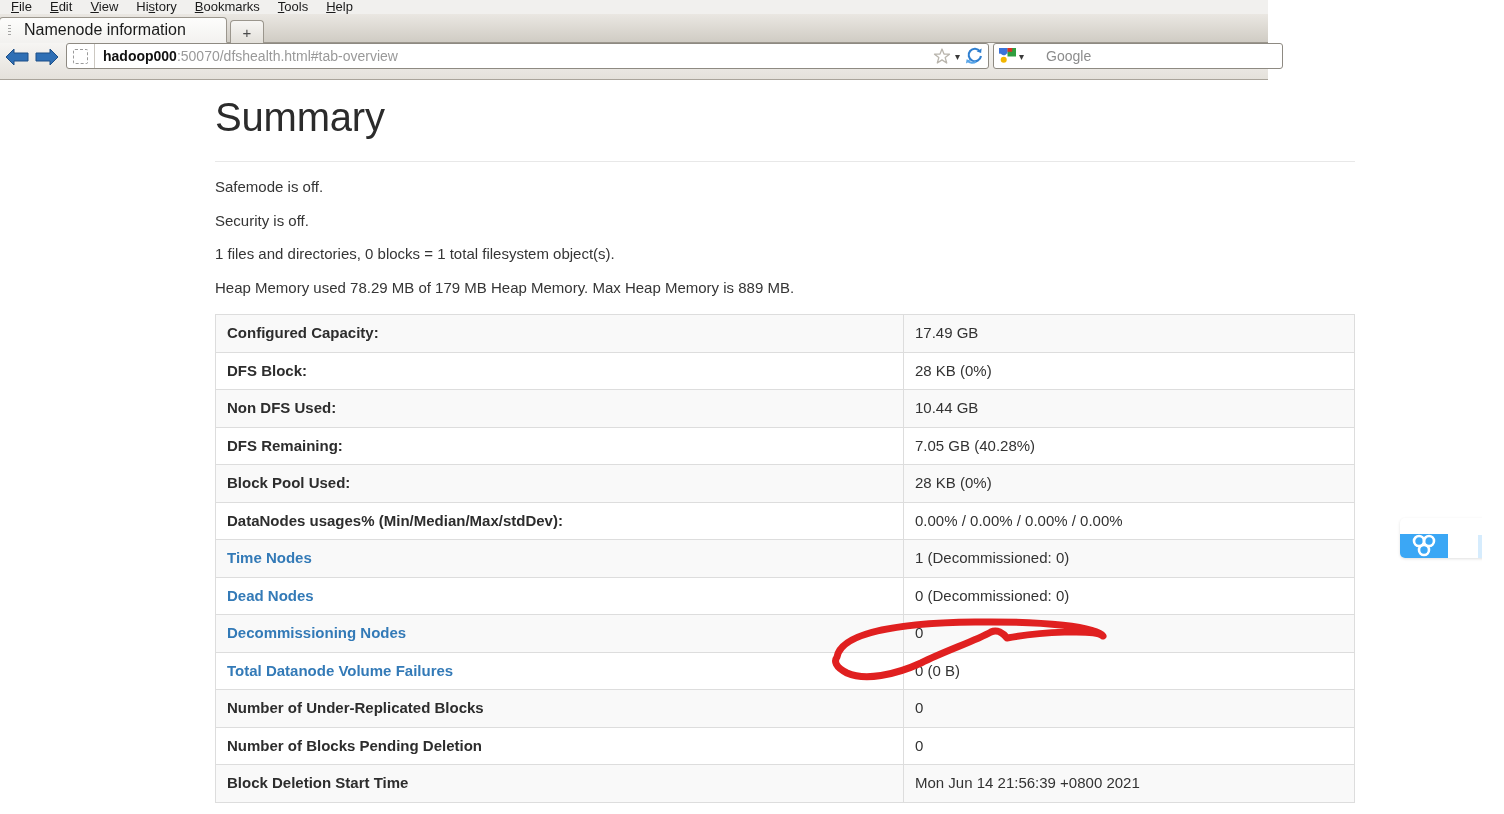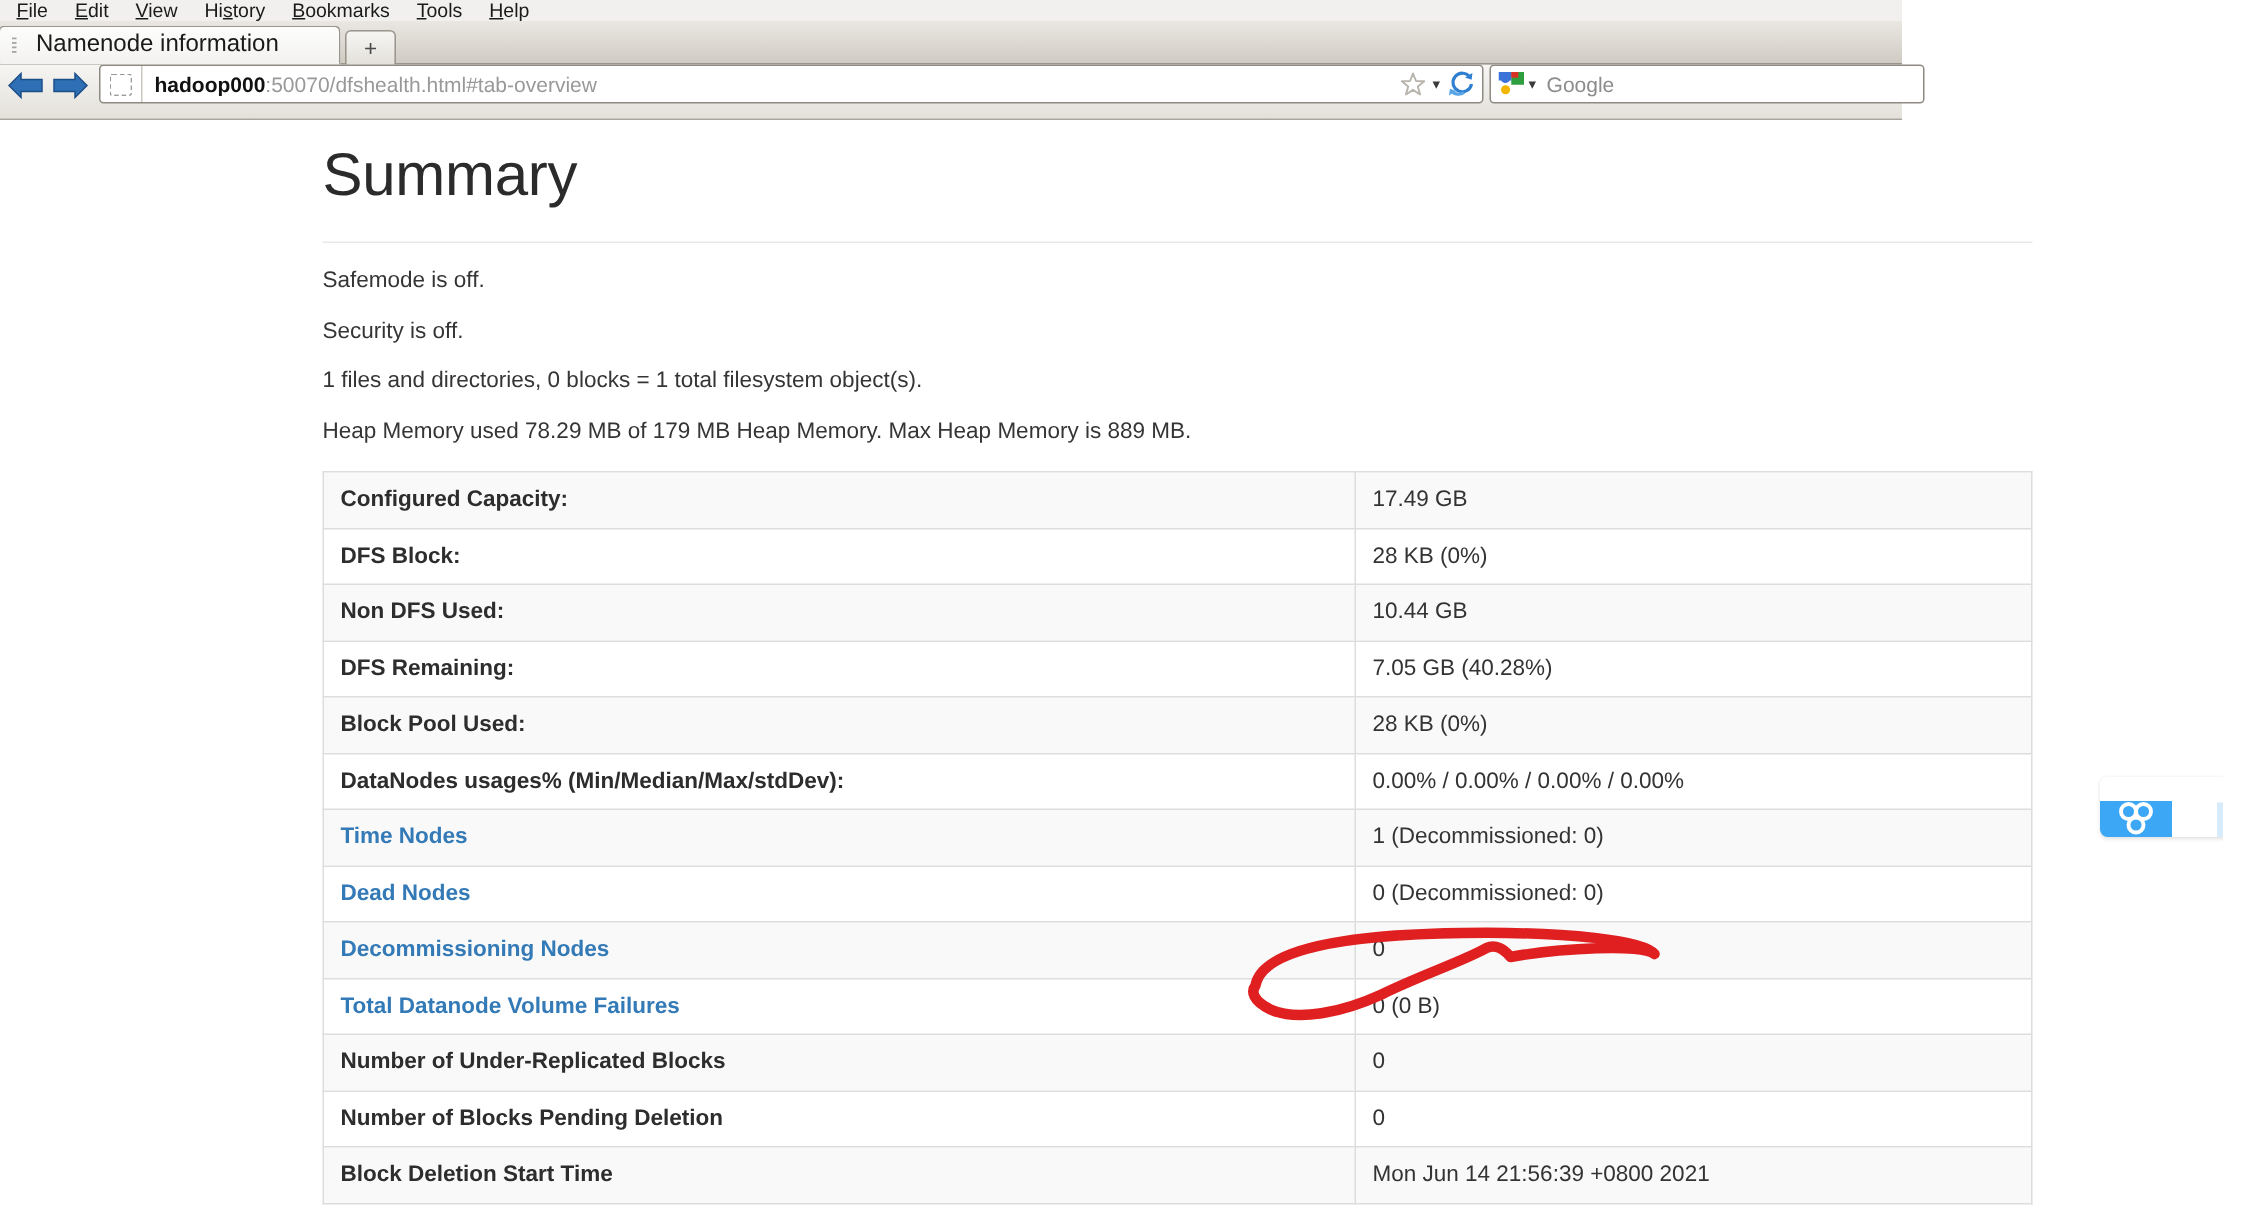--- a/index.html
+++ b/index.html
@@ -149,21 +149,21 @@
     border-radius:3px;
     margin-right: -15px;
     flex: 0 0 auto;
   }
   #search-engine-icon {
     width: 17px; height: 17px;
     margin: 0 3px 0 5px;
     flex:0 0 auto;
   }
   #search-placeholder {
-    font-size: 14px; color:#8c8c8c; margin-left:7px;
+    font-size: 14px; color:#8c8c8c; margin-left:22px;
   }
 
   
   #page {
     position:absolute;
     top: 81px; left:0;
     width:1482px; height: 733px;
     background:#fff;
     overflow:hidden;
   }

